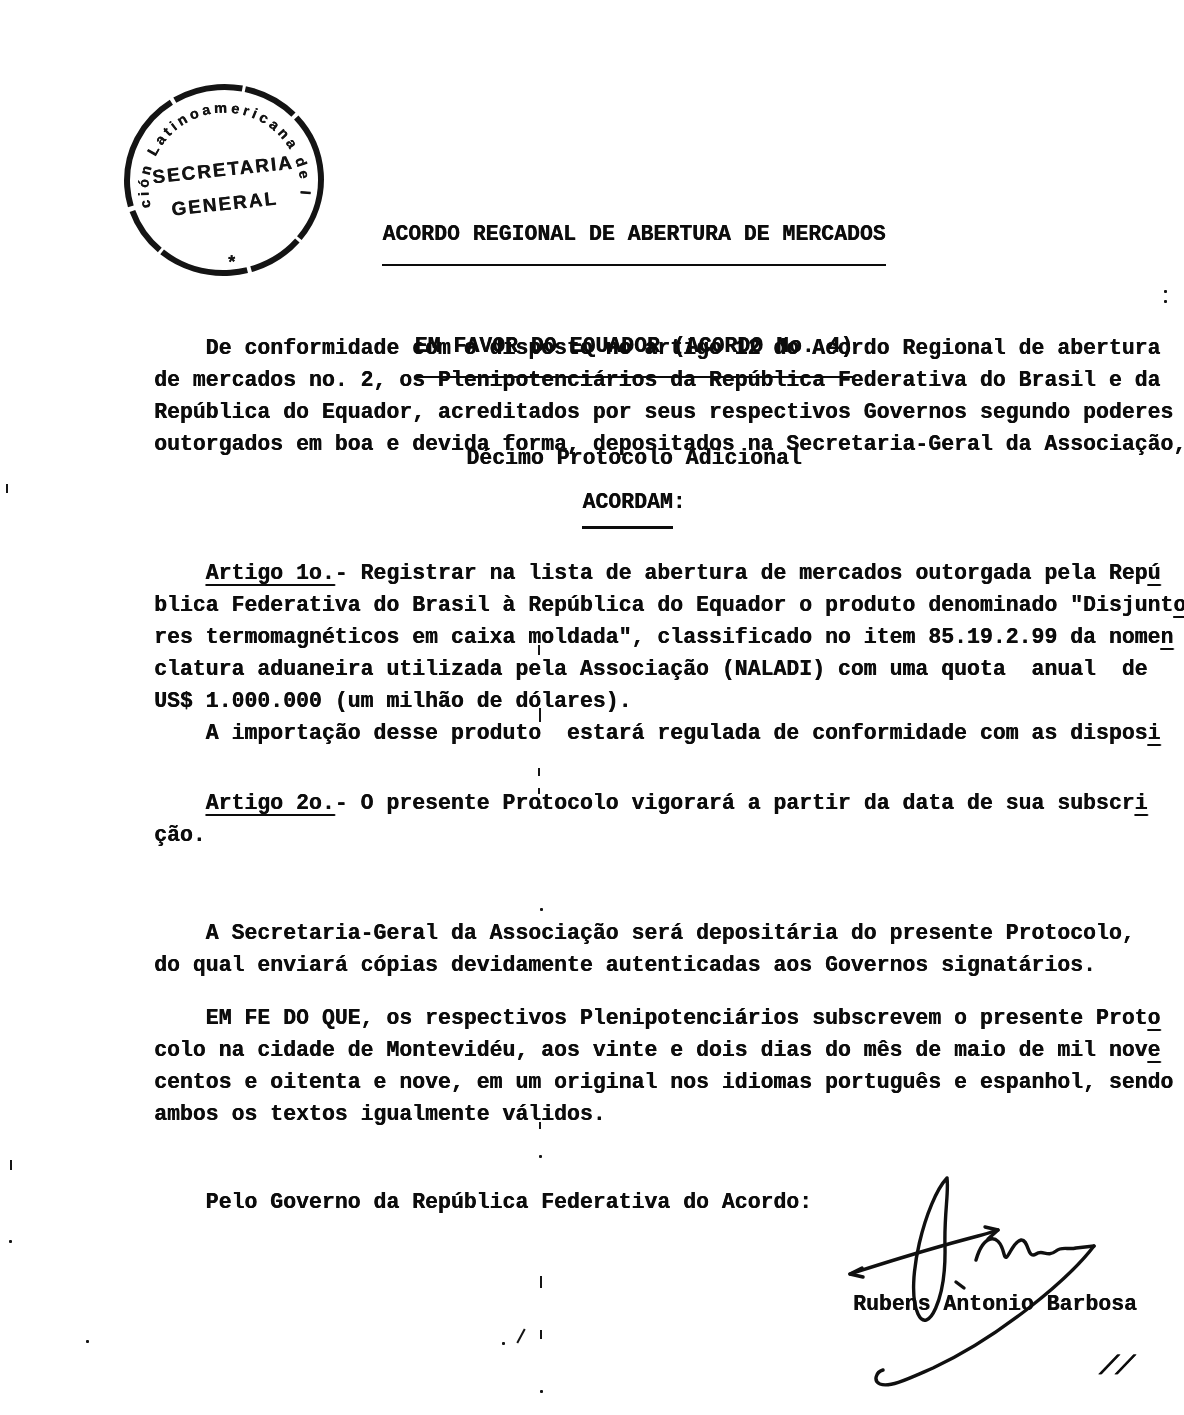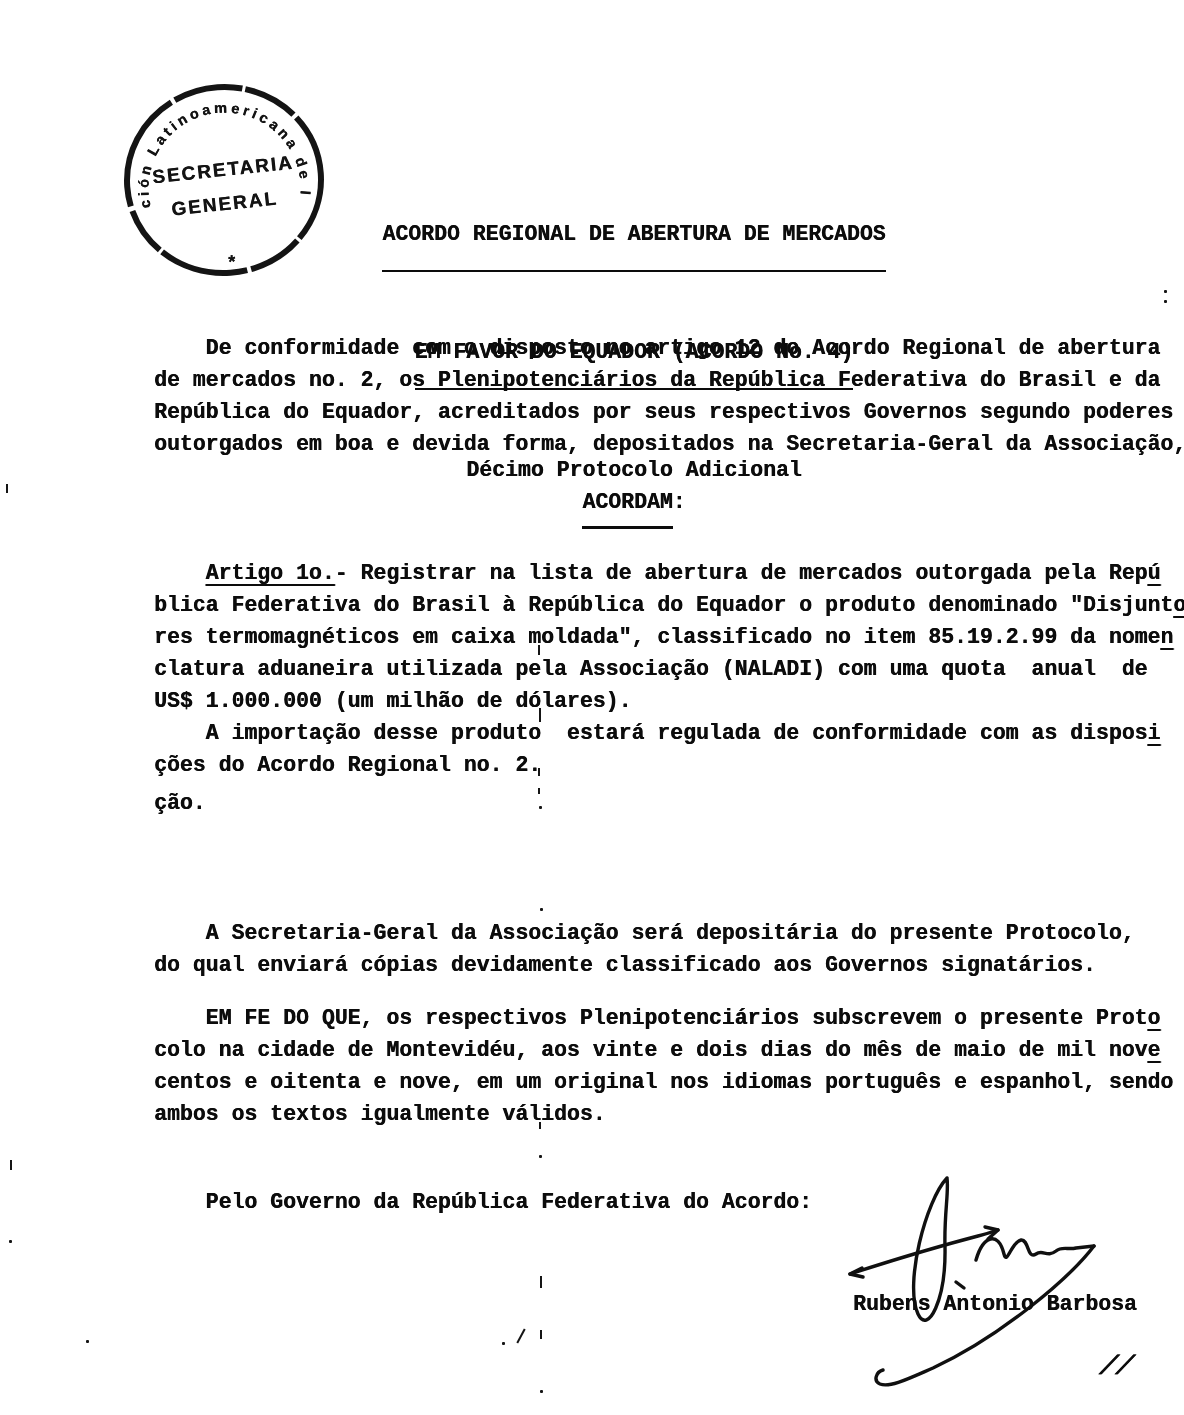--- a/index.html
+++ b/index.html
@@ -10,21 +10,21 @@
   }
   .block{
     position:absolute;
     font-size:21.5px;line-height:32px;font-weight:700;
     white-space:pre;
     text-shadow:0.4px 0 0 currentColor;
   }
   .tline{white-space:pre;margin-left:36px;}
   .u{text-decoration:underline;text-decoration-thickness:2px;text-underline-offset:5px;}
   .centered{left:118px;width:1032px;text-align:center;}
-  .title-line{display:inline-block;border-bottom:2.5px solid #0c0c0c;padding-bottom:20px;}
+  .title-line{display:inline-block;border-bottom:2.5px solid #0c0c0c;padding-bottom:14px;}
   .subtitle{}
   .acordam-u{display:inline-block;border-bottom:3px solid #0c0c0c;padding-bottom:8px;}
   
   .tick{position:absolute;width:2px;background:#151515;}
   .dot{position:absolute;width:3px;height:3px;background:#151515;border-radius:1px;}
   .slant{position:absolute;width:2px;background:#151515;transform:rotate(28deg);}
   .page-mark{
     position:absolute;left:1100px;top:1352px;
     font-size:27px;font-weight:700;font-style:italic;
     transform:skewX(-12deg);
@@ -58,25 +58,25 @@
   <div><span class="title-line">EM FAVOR DO EQUADOR (ACORDO No. 4)</span></div>
   <div class="subtitle">Décimo Protocolo Adicional</div>
 </div>
 
 <div class="block" style="left:118px;top:332px;"><div class="tline"><span>    De conformidade com o disposto no artigo 12 do Acordo Regional de abertura</span></div><div class="tline"><span>de mercados no. 2, os Plenipotenciários da República Federativa do Brasil e da</span></div><div class="tline"><span>República do Equador, acreditados por seus respectivos Governos segundo poderes</span></div><div class="tline"><span>outorgados em boa e devida forma, depositados na Secretaria-Geral da Associação,</span></div></div>
 
 <div class="block centered" style="top:486px;"><span class="acordam-u">ACORDAM</span><span>:</span></div>
 
 <div class="block" style="left:118px;top:557px;"><div class="tline"><span>    </span><span class="u">Artigo 1o.</span><span>- Registrar na lista de abertura de mercados outorgada pela Rep</span><span class="u">ú</span></div><div class="tline"><span>blica Federativa do Brasil à República do Equador o produto denominado "Disjunt</span><span class="u">o</span></div><div class="tline"><span>res termomagnéticos em caixa moldada", classificado no item 85.19.2.99 da nome</span><span class="u">n</span></div><div class="tline"><span>clatura aduaneira utilizada pela Associação (NALADI) com uma quota  anual  de</span></div><div class="tline"><span>US$ 1.000.000 (um milhão de dólares).</span></div></div>
 
-<div class="block" style="left:118px;top:717px;"><div class="tline"><span>    A importação desse produto  estará regulada de conformidade com as dispos</span><span class="u">i</span></div><div class="tline"><span>ções do Acordo Regional no. 2.</span></div></div>
+<div class="block" style="left:118px;top:717px;"><div class="tline"><span>    A importação desse produto  estará regulada de conformidade com as dispos</span><span class="u">i</span></div></div>
 
-<div class="block" style="left:118px;top:787px;"><div class="tline"><span>ção.</span></div></div>
+<div class="block" style="left:118px;top:787px;"><div class="tline"><span>    </span><span class="u">Artigo 2o.</span><span>- O presente Protocolo vigorará a partir da data de sua subscr</span><span class="u">i</span></div><div class="tline"><span>ção.</span></div></div>
 
-<div class="block" style="left:118px;top:917px;"><div class="tline"><span>    A Secretaria-Geral da Associação será depositária do presente Protocolo,</span></div><div class="tline"><span>do qual enviará cópias devidamente classificado aos Governos signatários.</span></div></div>
+<div class="block" style="left:118px;top:917px;"><div class="tline"><span>    A Secretaria-Geral da Associação será depositária do presente Protocolo,</span></div><div class="tline"><span>do qual enviará cópias devidamente autenticadas aos Governos signatários.</span></div></div>
 
 <div class="block" style="left:118px;top:1002px;"><div class="tline"><span>    EM FE DO QUE, os respectivos Plenipotenciários subscrevem o presente Prot</span><span class="u">o</span></div><div class="tline"><span>colo na cidade de Montevidéu, aos vinte e dois dias do mês de maio de mil nov</span><span class="u">e</span></div><div class="tline"><span>centos e oitenta e nove, em um original nos idiomas português e espanhol, sendo</span></div><div class="tline"><span>ambos os textos igualmente válidos.</span></div></div>
 
 <div class="block" style="left:118px;top:1186px;"><div class="tline"><span>    Pelo Governo da República Federativa do Acordo:</span></div></div>
 
 <svg style="position:absolute;left:828px;top:1162px;" width="340" height="235" viewBox="0 0 340 235">
   <g fill="none" stroke="#101010" stroke-width="3.4" stroke-linecap="round" stroke-linejoin="round">
 
     <path d="M 119,16 C 98,38 76,122 90,152 C 100,173 118,138 117,85 C 116,52 121,30 119,16"></path>
 

